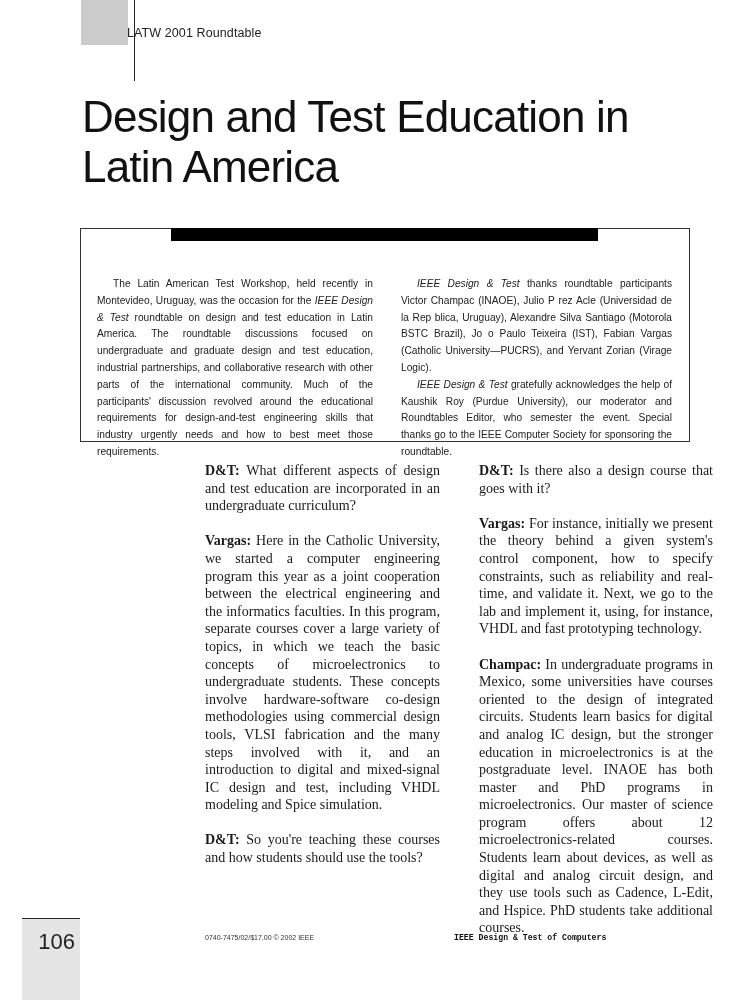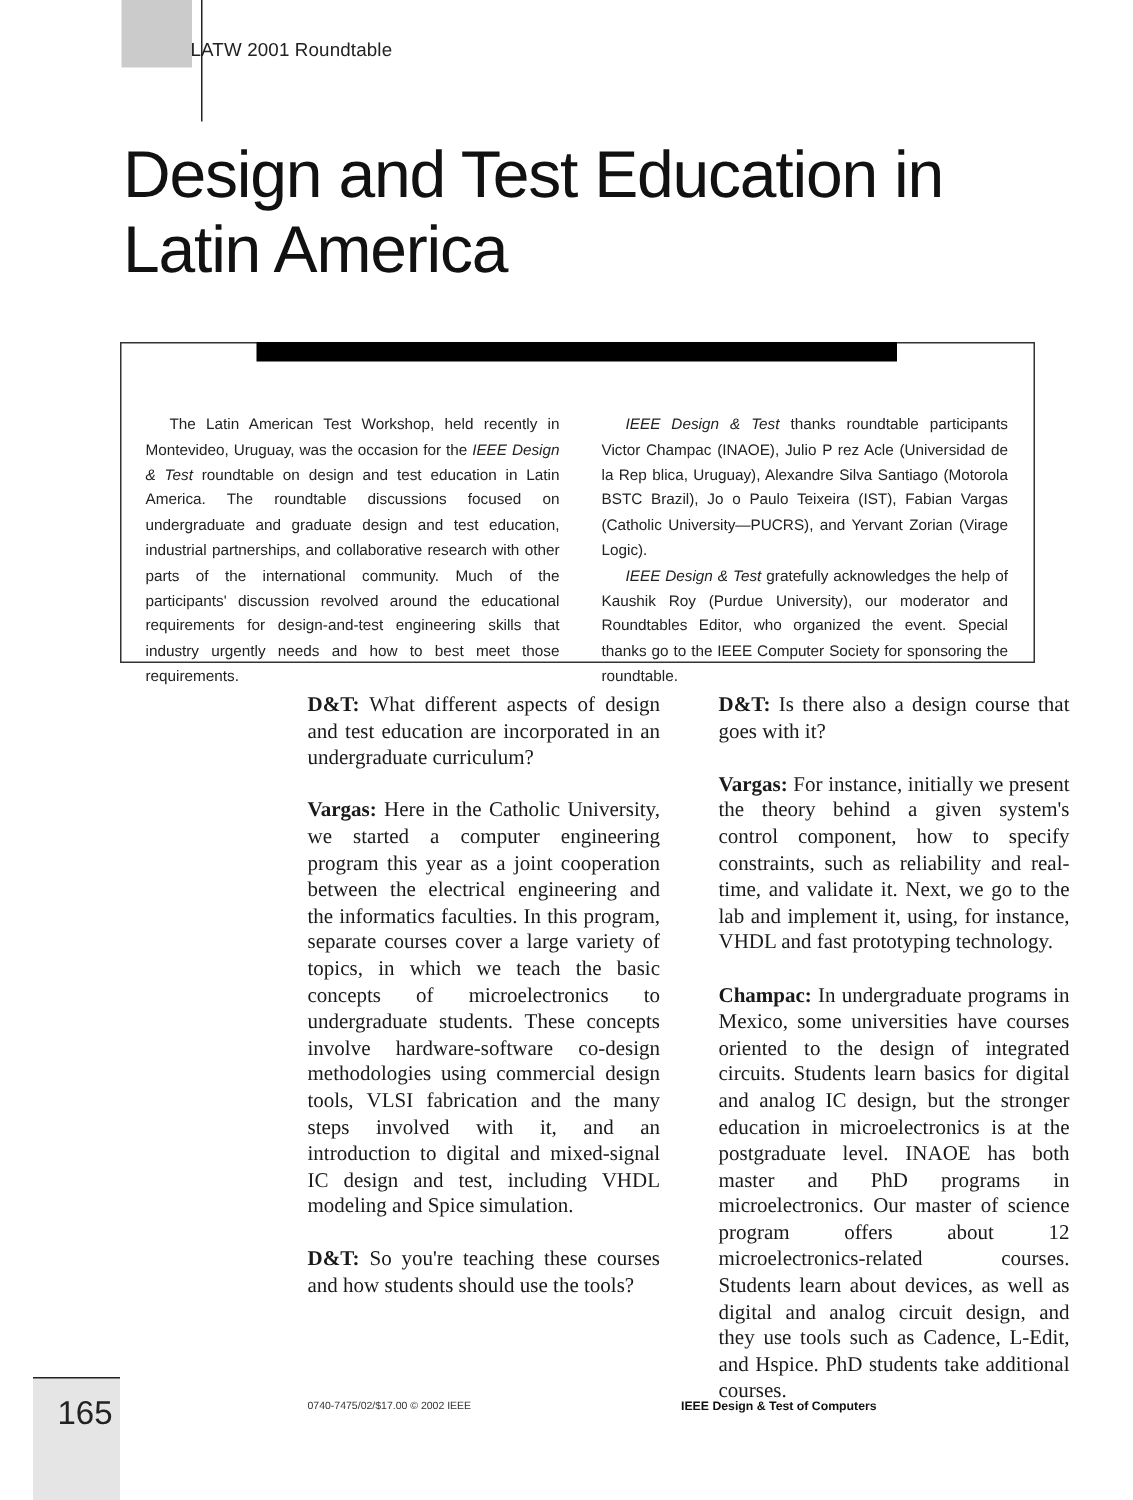--- a/index.html
+++ b/index.html
@@ -22,21 +22,21 @@
 
     .article-col { position: absolute; top: 462px; font-family: "Liberation Serif", "DejaVu Serif", serif; font-size: 14px; line-height: 17.6px; color: #1a1a1a; text-align: justify; }
     .article-col.left { left: 205px; width: 235px; }
     .article-col.right { left: 479px; width: 234px; }
     .article-col p { margin-bottom: 17.6px; }
     .article-col b { font-weight: bold; }
 
     .page-box { position: absolute; left: 22px; top: 918px; width: 58px; height: 82px; background: #e5e5e5; border-top: 1.2px solid #222; }
     .page-number { position: absolute; right: 5px; top: 10px; font-size: 22px; color: #222; font-family: "Liberation Sans", sans-serif; }
     .copyright { position: absolute; left: 205px; top: 934px; font-size: 7px; color: #333; }
-    .journal-name { position: absolute; left: 454px; top: 933px; font-size: 8.2px; font-weight: bold; color: #111; }
+    .journal-name { position: absolute; left: 454px; top: 933px; font-size: 8.2px; font-weight: bold; color: #111; font-family: Liberation Mono, monospace; }
   </style>
 </head>
 <body>
 
 <div class="header-square"></div>
 <div class="header-rule"></div>
 <div class="running-head">LATW 2001 Roundtable</div>
 
 <h1 class="title">
   <span>Design and Test Education in</span><br>
@@ -45,32 +45,32 @@
 
 <div class="sidebar-box"></div>
 <div class="sidebar-bar"></div>
 
 <div class="box-col left">
   <p><span>The Latin American Test Workshop, held recently in Montevideo, Uruguay, was the occasion for the </span><em>IEEE Design &amp; Test</em><span> roundtable on design and test education in Latin America. The roundtable discussions focused on undergraduate and graduate design and test education, industrial partnerships, and collaborative research with other parts of the international community. Much of the participants' discussion revolved around the educational requirements for design-and-test engineering skills that industry urgently needs and how to best meet those requirements.</span></p>
 </div>
 
 <div class="box-col right">
   <p><em>IEEE Design &amp; Test</em><span> thanks roundtable participants Victor Champac (INAOE), Julio P  rez Acle (Universidad de la Rep  blica, Uruguay), Alexandre Silva Santiago (Motorola BSTC Brazil), Jo  o Paulo Teixeira (IST), Fabian Vargas (Catholic University—PUCRS), and Yervant Zorian (Virage Logic).</span></p>
-  <p><em>IEEE Design &amp; Test</em><span> gratefully acknowledges the help of Kaushik Roy (Purdue University), our moderator and Roundtables Editor, who organized the event. Special thanks go to the IEEE Computer Society for sponsoring the roundtable.</span></p>
+  <p><em>IEEE Design &amp; Test</em><span> gratefully acknowledges the help of Kaushik Roy (Purdue University), our moderator and Roundtables Editor, who semester the event. Special thanks go to the IEEE Computer Society for sponsoring the roundtable.</span></p>
 </div>
 
 <div class="article-col left">
   <p><b>D&amp;T:</b><span> What different aspects of design and test education are incorporated in an undergraduate curriculum?</span></p>
   <p><b>Vargas:</b><span> Here in the Catholic University, we started a computer engineering program this year as a joint cooperation between the electrical engineering and the informatics faculties. In this program, separate courses cover a large variety of topics, in which we teach the basic concepts of microelectronics to undergraduate students. These concepts involve hardware-software co-design methodologies using commercial design tools, VLSI fabrication and the many steps involved with it, and an introduction to digital and mixed-signal IC design and test, including VHDL modeling and Spice simulation.</span></p>
   <p><b>D&amp;T:</b><span> So you're teaching these courses and how students should use the tools?</span></p>
 </div>
 
 <div class="article-col right">
   <p><b>D&amp;T:</b><span> Is there also a design course that goes with it?</span></p>
   <p><b>Vargas:</b><span> For instance, initially we present the theory behind a given system's control component, how to specify constraints, such as reliability and real-time, and validate it. Next, we go to the lab and implement it, using, for instance, VHDL and fast prototyping technology.</span></p>
   <p><b>Champac:</b><span> In undergraduate programs in Mexico, some universities have courses oriented to the design of integrated circuits. Students learn basics for digital and analog IC design, but the stronger education in microelectronics is at the postgraduate level. INAOE has both master and PhD programs in microelectronics. Our master of science program offers about 12 microelectronics-related courses. Students learn about devices, as well as digital and analog circuit design, and they use tools such as Cadence, L-Edit, and Hspice. PhD students take additional courses.</span></p>
 </div>
 
 <div class="page-box">
-  <span class="page-number">165</span>
+  <span class="page-number">106</span>
 </div>
 <div class="copyright">0740-7475/02/$17.00 © 2002 IEEE</div>
 <div class="journal-name">IEEE Design &amp; Test of Computers</div>
 
 </body></html>

